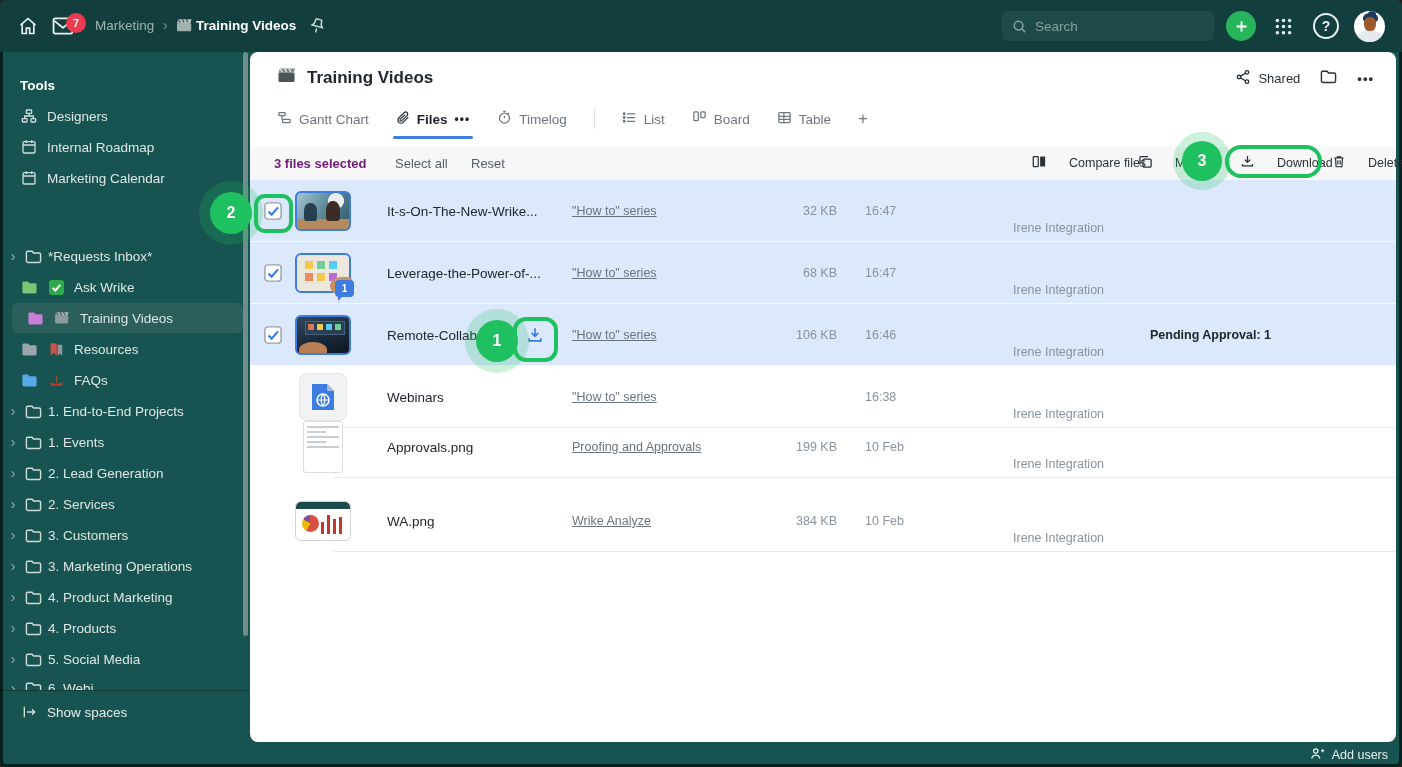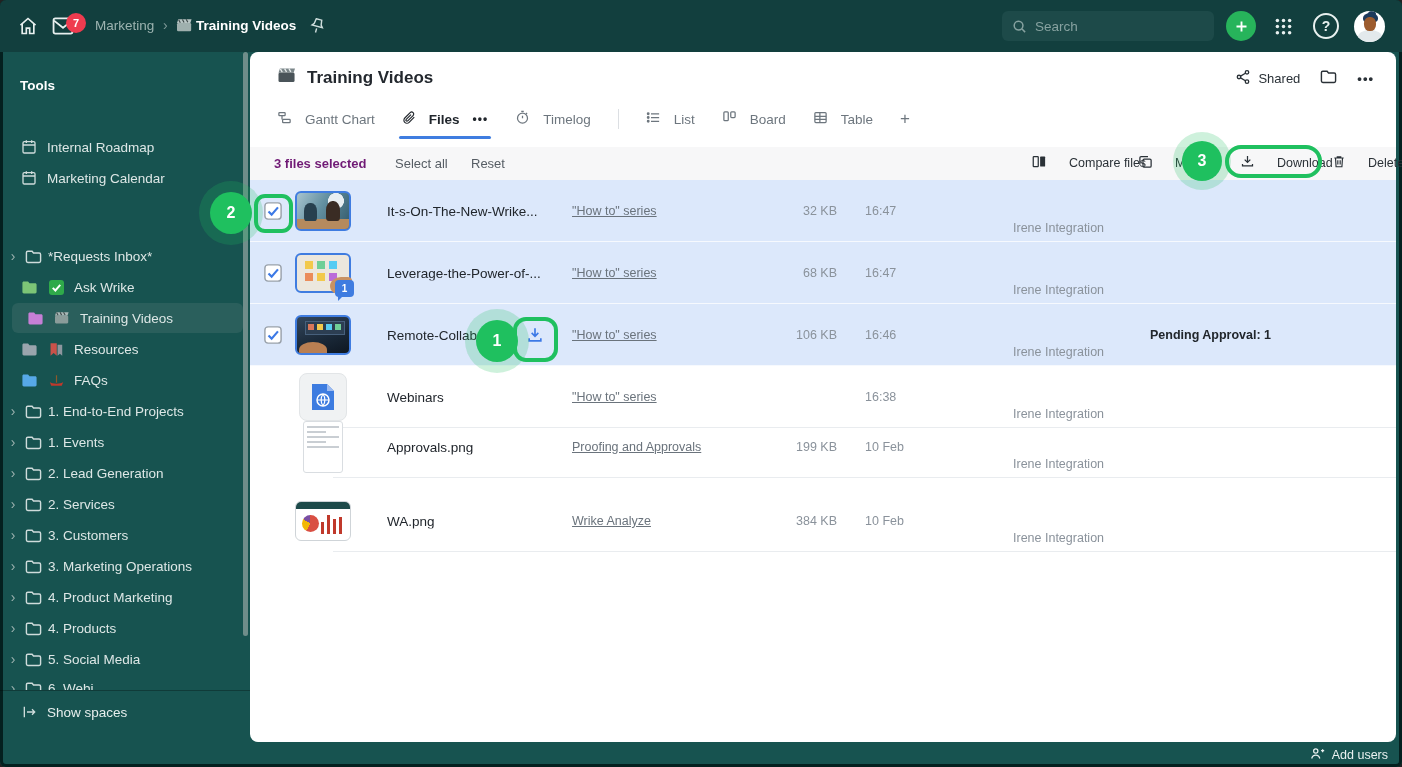--- a/index.html
+++ b/index.html
@@ -56,21 +56,21 @@
   
   .panel{ position:absolute; left:250px; top:52px; width:1146px; height:690px; background:#fff;
           border-radius:8px; }
   .p-title{ position:absolute; left:27px; top:15px; display:flex; gap:10px; align-items:center;
             font-size:17px; font-weight:700; color:#23282e; }
   .hdr-right{ position:absolute; right:22px; top:17px; display:flex; gap:20px; align-items:center; color:#2a3137; }
   .shared{ display:flex; gap:7px; align-items:center; font-size:13px; }
   .hdr-dots{ font-size:13px; letter-spacing:1px; font-weight:700; color:#2a3137; }
 
   .tabs{ position:absolute; left:27px; top:55px; height:24px; display:flex; align-items:center; gap:27px; }
-  .tab{ display:flex; gap:13px; align-items:center; font-size:13.5px; color:#6d767e; position:relative; }
+  .tab{ display:flex; gap:7px; align-items:center; font-size:13.5px; color:#6d767e; position:relative; }
   .tab.active{ color:#21262c; font-weight:600; }
   .tab.active .underline{ position:absolute; left:-3px; bottom:-11px; width:calc(100% + 6px); height:3px;
                           background:#3f7de0; border-radius:2px; }
   .tab-sep{ width:1px; height:20px; background:#dcdfe3; }
   .tab-dots{ font-weight:700; letter-spacing:1px; color:#21262c; font-size:12px; }
   .tab-plus{ color:#6d767e; font-size:17px; }
 
   .selbar{ position:absolute; left:0; top:95px; width:100%; height:33px; background:#f7f7f8; }
   .selbar .cnt{ position:absolute; left:24px; top:9px; font-size:13px; font-weight:700; color:#701a75; }
   .selbar .lnk{ position:absolute; top:9px; font-size:13px; color:#565d64; }
@@ -210,20 +210,31 @@
       <div class="av-shirt"></div>
       <div class="av-hair"></div>
       <div class="av-bun"></div>
       <div class="av-face"></div>
     </div>
   </div>
 
   <div class="sidebar">
     <div class="srow shead" style="top:18px">Tools</div>
 
+    <div class="srow sitem" style="top:49px">
+      <span class="sic">
+          <svg width="16" height="16" viewBox="0 0 24 24" fill="none" stroke="currentColor" stroke-width="2">
+            <rect x="8" y="3" width="8" height="5" rx="1"></rect>
+            <rect x="2" y="16" width="7" height="5" rx="1"></rect>
+            <rect x="15" y="16" width="7" height="5" rx="1"></rect>
+            <path d="M12 8v4M5.5 16v-4h13v4"></path>
+          </svg>
+        </span>
+      <span>Designers</span>
+    </div>
     <div class="srow sitem" style="top:80px">
       <span class="sic">
           <svg width="16" height="16" viewBox="0 0 24 24" fill="none" stroke="currentColor" stroke-width="2">
             <rect x="3" y="4" width="18" height="17" rx="2"></rect>
             <path d="M3 9h18M8 2v4M16 2v4"></path>
           </svg>
         </span>
       <span>Internal Roadmap</span>
     </div>
     <div class="srow sitem" style="top:111px">

